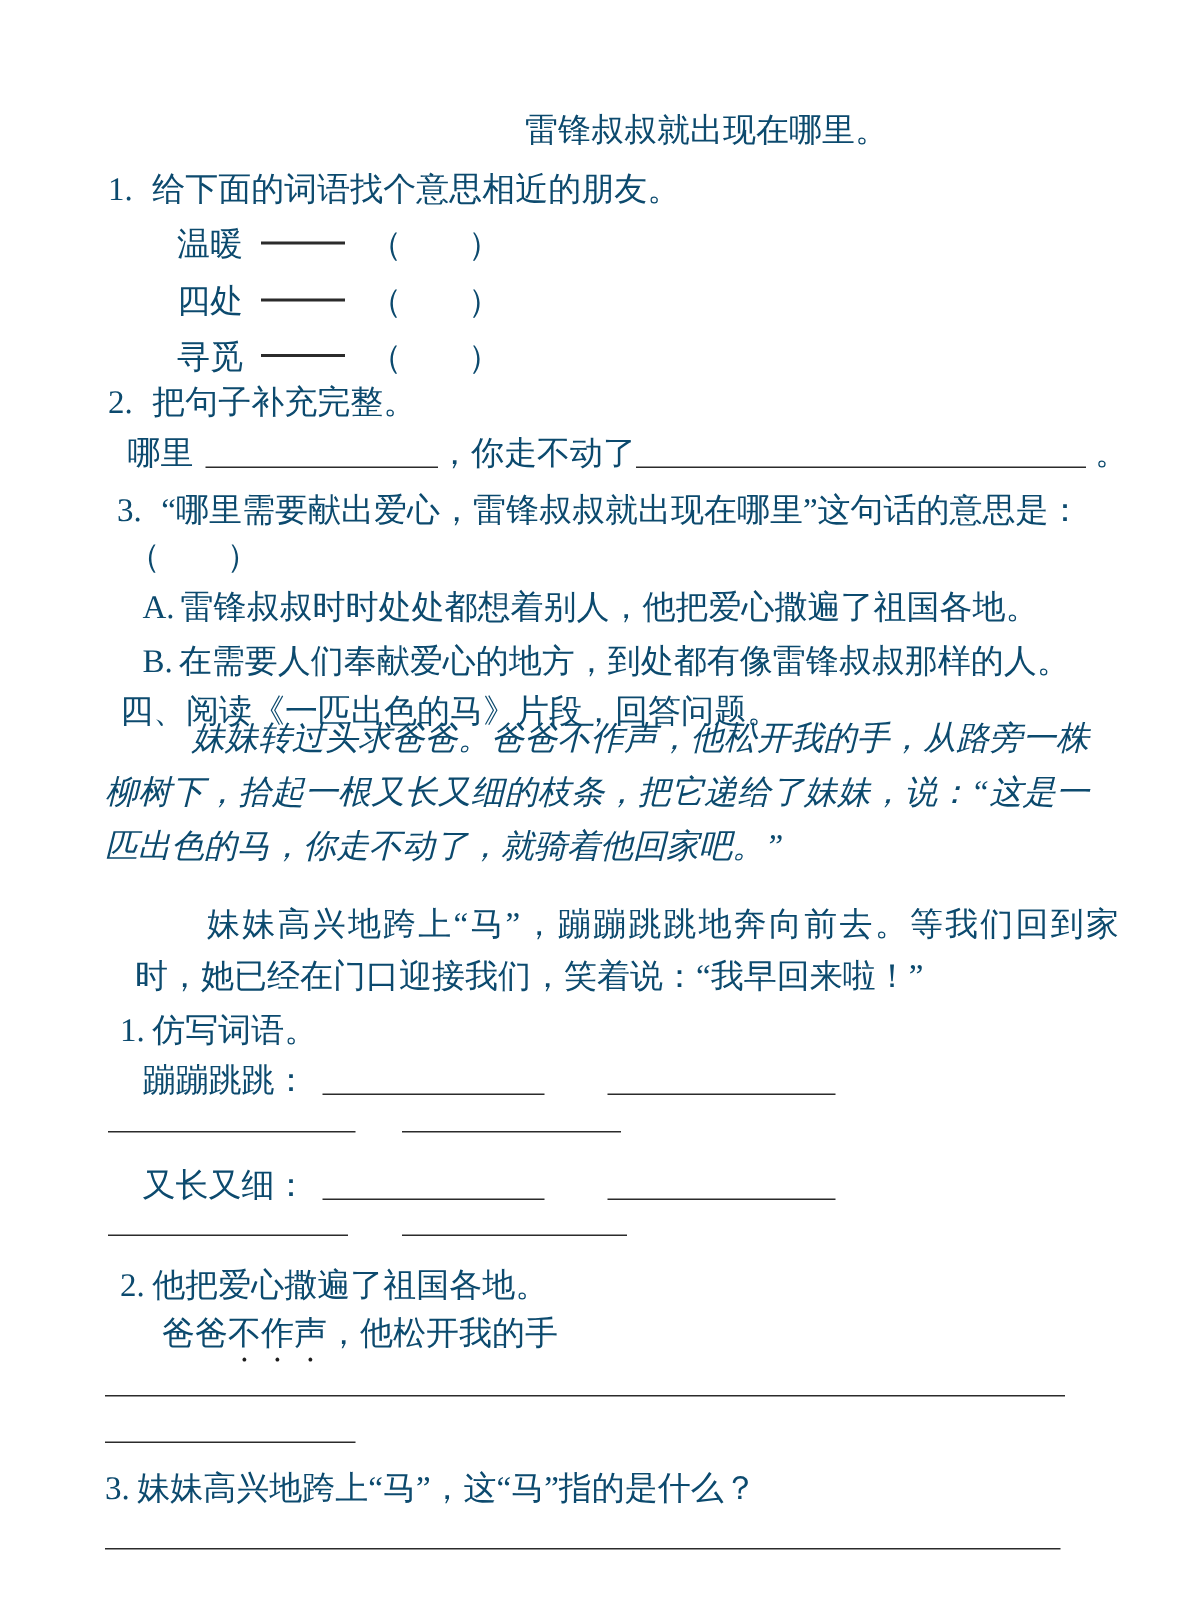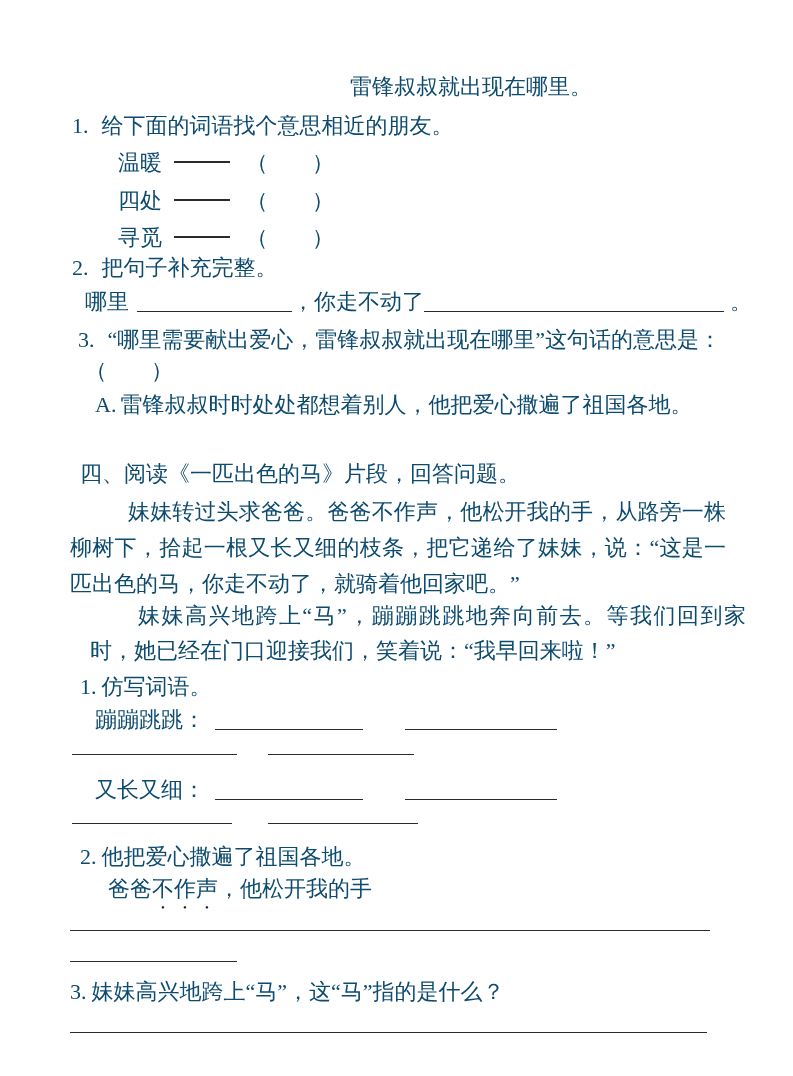--- a/index.html
+++ b/index.html
@@ -79,24 +79,27 @@
   </div>
 
   <div class="line" style="left:78px; top:325px;">
     <span class="num">3.</span><span>“哪里需要献出爱心，雷锋叔叔就出现在哪里”这句话的意思是：</span>
   </div>
   <div class="line" style="left:85px; top:356px;">（　　）</div>
 
   <div class="line" style="left:95px; top:390px;">
     <span class="opt-label">A.</span><span>雷锋叔叔时时处处都想着别人，他把爱心撒遍了祖国各地。</span>
   </div>
+  <div class="line" style="left:95px; top:426px;">
+    <span class="opt-label">B.</span><span>在需要人们奉献爱心的地方，到处都有像雷锋叔叔那样的人。</span>
+  </div>
 
   <div class="line bold" style="left:80px; top:459px;">四、阅读《一匹出色的马》片段，回答问题。</div>
 
-  <div class="para indent1" style="top:494px;">妹妹转过头求爸爸。爸爸不作声，他松开我的手，从路旁一株柳树下，拾起一根又长又细的枝条，把它递给了妹妹，说：“这是一匹出色的马，你走不动了，就骑着他回家吧。”</div>
+  <div class="para indent1" style="top:474px;font-style:italic;">妹妹转过头求爸爸。爸爸不作声，他松开我的手，从路旁一株柳树下，拾起一根又长又细的枝条，把它递给了妹妹，说：“这是一匹出色的马，你走不动了，就骑着他回家吧。”</div>
 
   <div class="para indent2" style="top:598px; line-height:35px;">妹妹高兴地跨上“马”，蹦蹦跳跳地奔向前去。等我们回到家时，她已经在门口迎接我们，笑着说：“我早回来啦！”</div>
 
   <div class="line" style="left:80px; top:672px;">
     <span class="num-tight">1.</span><span>仿写词语。</span>
   </div>
 
   <div class="line" style="left:95px; top:705px;">
     <span>蹦蹦跳跳：</span><span class="blank" style="width:148px; margin-left:10px;"></span><span class="blank" style="width:152px; margin-left:42px;"></span>
   </div>

